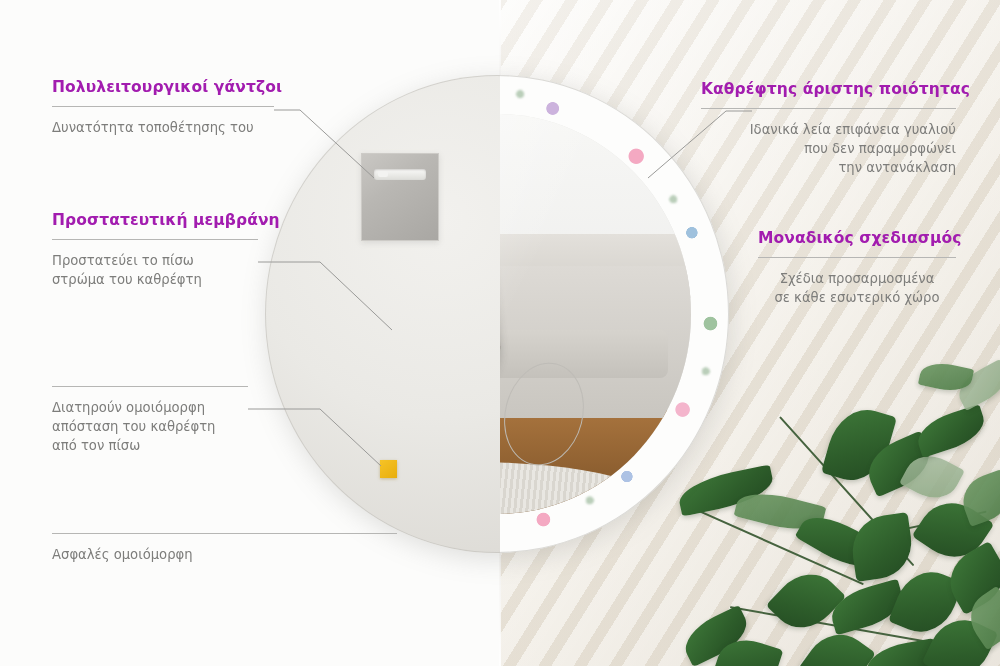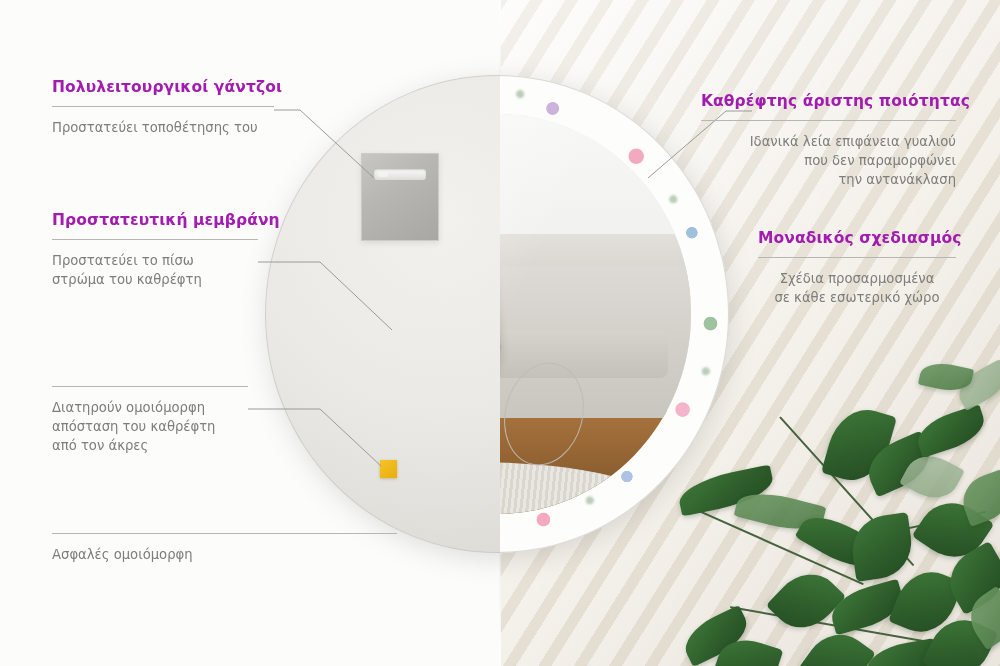--- a/index.html
+++ b/index.html
@@ -216,21 +216,21 @@
   .callout p {
     font-size:13.2px; color:#7d7d7b; line-height:1.45; font-weight:400;
   }
   .left-col  { left:52px; text-align:left; }
   .right-col { right:44px; text-align:right; }
 
   .c1 { top:78px; width:235px; }
   .c2 { top:211px; width:222px; }
   .c3 { top:377px; width:230px; }
   .c4 { top:524px; width:236px; }
-  .c5 { top:92px; width:255px;margin-left:40px; }
+  .c5 { top:80px; width:255px;margin-left:40px; }
   .c6 { top:229px; width:198px;text-align:center; }
 
   
   .c1 .rule { width:222px; }
   .c2 .rule { width:206px; }
   .c3 .rule { width:196px; }
   .c4 .rule { width:345px; }
   .c5 .rule { width:255px; }
   .c6 .rule { width:198px; }
 
@@ -325,39 +325,39 @@
       <path d="M248,409 L320,409 L381,466"></path>
       <path d="M752,111 L726,111 L648,178"></path>
       <path d="M758,262 L726,262 L660,300" stroke-opacity="0.0"></path>
     </g>
   </svg>
 
   <div class="callout left-col c1">
     <h3>Πολυλειτουργικοί γάντζοι</h3>
     <div class="rule"></div>
     <p>
-      <span>Προστατεύει τοποθέτησης του</span><br>
+      <span>Δυνατότητα τοποθέτησης του</span><br>
     </p>
   </div>
 
   <div class="callout left-col c2">
     <h3>Προστατευτική μεμβράνη</h3>
     <div class="rule"></div>
     <p>
       <span>Προστατεύει το πίσω</span><br>
       <span>στρώμα του καθρέφτη</span>
     </p>
   </div>
 
   <div class="callout left-col c3">
     <div class="rule"></div>
     <p>
       <span>Διατηρούν ομοιόμορφη</span><br>
       <span>απόσταση του καθρέφτη</span><br>
-      <span>από τον άκρες</span>
+      <span>από τον πίσω</span>
     </p>
   </div>
 
   <div class="callout left-col c4">
     <div class="rule"></div>
     <p>
       <span>Ασφαλές ομοιόμορφη</span>
     </p>
   </div>
 

